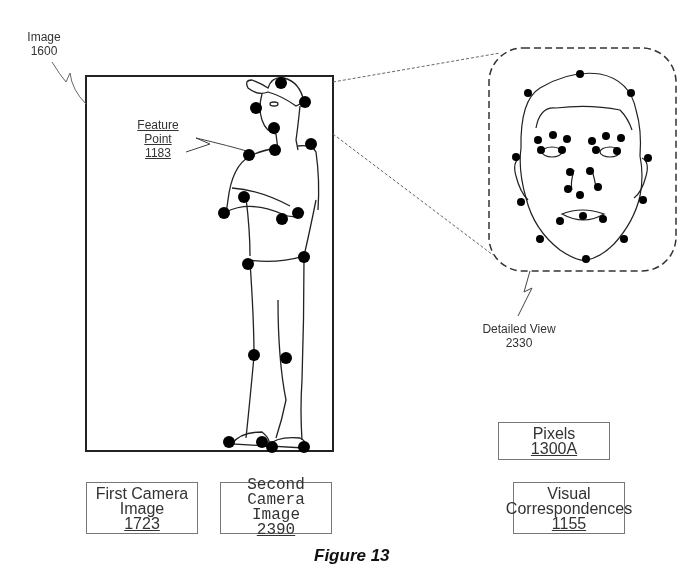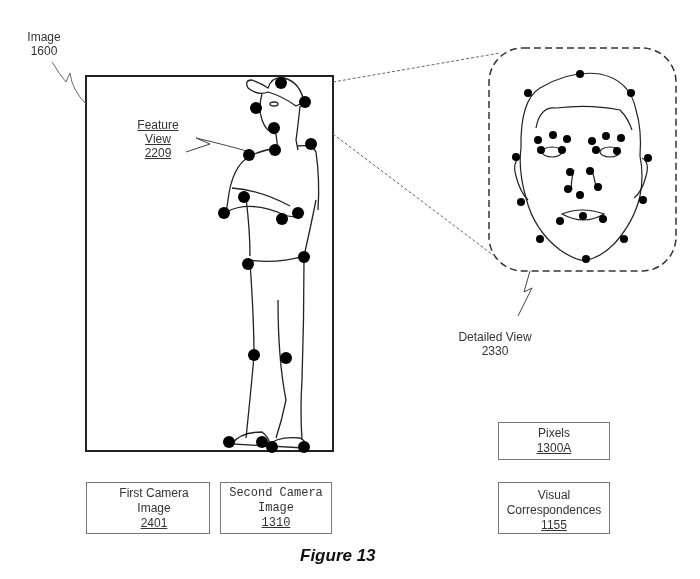--- a/index.html
+++ b/index.html
@@ -1,24 +1,24 @@
 <!DOCTYPE html>
 <html><head>
 <meta charset="utf-8">
 <style>
   html, body { margin: 0; padding: 0; background: #ffffff; }
   body { width: 700px; height: 579px; position: relative; overflow: hidden;
          font-family: "Liberation Sans", sans-serif; color: #222; }
   svg.fig { position: absolute; left: 0; top: 0; }
   .lbl { position: absolute; font-size: 12px; line-height: 14px; text-align: center; color: #333; }
   .box { position: absolute; border: 1px solid #777; background: #fff;
-         font-size: 12px; line-height: 15px; text-align: center; color: #333;
+         font-size: 16px; line-height: 15px; text-align: center; color: #333;
          display: flex; flex-direction: column; justify-content: center; align-items: center; }
   .box .ref { text-decoration: underline; }
-  .caption { position: absolute; left: 300px; top: 546px; font-size: 17px;
+  .caption { position: absolute; left: 314px; top: 546px; font-size: 17px;
              font-weight: bold; font-style: italic; color: #111; }
 </style>
 </head>
 <body>
 
 <svg class="fig" width="700" height="579" viewBox="0 0 700 579">
 
   <rect x="86" y="76" width="247" height="375" fill="none" stroke="#222" stroke-width="2"></rect>
 
   <path d="M52 62 Q60 75 66 82 L70 73 Q72 90 86 104" fill="none" stroke="#666" stroke-width="1"></path>
@@ -125,45 +125,45 @@
   </g>
 </svg>
 
 <div class="lbl" style="left:22px; top:30px; width:44px;">
   <div>Image</div>
   <div>1600</div>
 </div>
 
 <div class="lbl" style="left:128px; top:118px; width:60px;text-decoration:underline;">
   <div>Feature</div>
-  <div>View</div>
-  <div>2209</div>
+  <div>Point</div>
+  <div>1183</div>
 </div>
 
-<div class="lbl" style="left:450px; top:322px; width:90px;margin-top:8px;">
+<div class="lbl" style="left:474px; top:322px; width:90px;">
   <div>Detailed View</div>
   <div>2330</div>
 </div>
 
-<div class="box" style="left:86px; top:482px; width:110px; height:50px;padding-left:12px;">
+<div class="box" style="left:86px; top:482px; width:110px; height:50px;">
   <div>First Camera</div>
   <div>Image</div>
-  <div class="ref">2401</div>
+  <div class="ref">1723</div>
 </div>
 
 <div class="box" style="left:220px; top:482px; width:110px; height:50px;font-family:Liberation Mono, monospace;">
   <div>Second Camera</div>
   <div>Image</div>
-  <div class="ref">1310</div>
+  <div class="ref">2390</div>
 </div>
 
 <div class="box" style="left:498px; top:422px; width:110px; height:36px;">
   <div>Pixels</div>
   <div class="ref">1300A</div>
 </div>
 
-<div class="box" style="left:498px; top:482px; width:110px; height:50px;justify-content:flex-end;">
+<div class="box" style="left:513px; top:482px; width:110px; height:50px;">
   <div>Visual</div>
   <div>Correspondences</div>
   <div class="ref">1155</div>
 </div>
 
 <div class="caption">Figure 13</div>
 
 </body></html>

